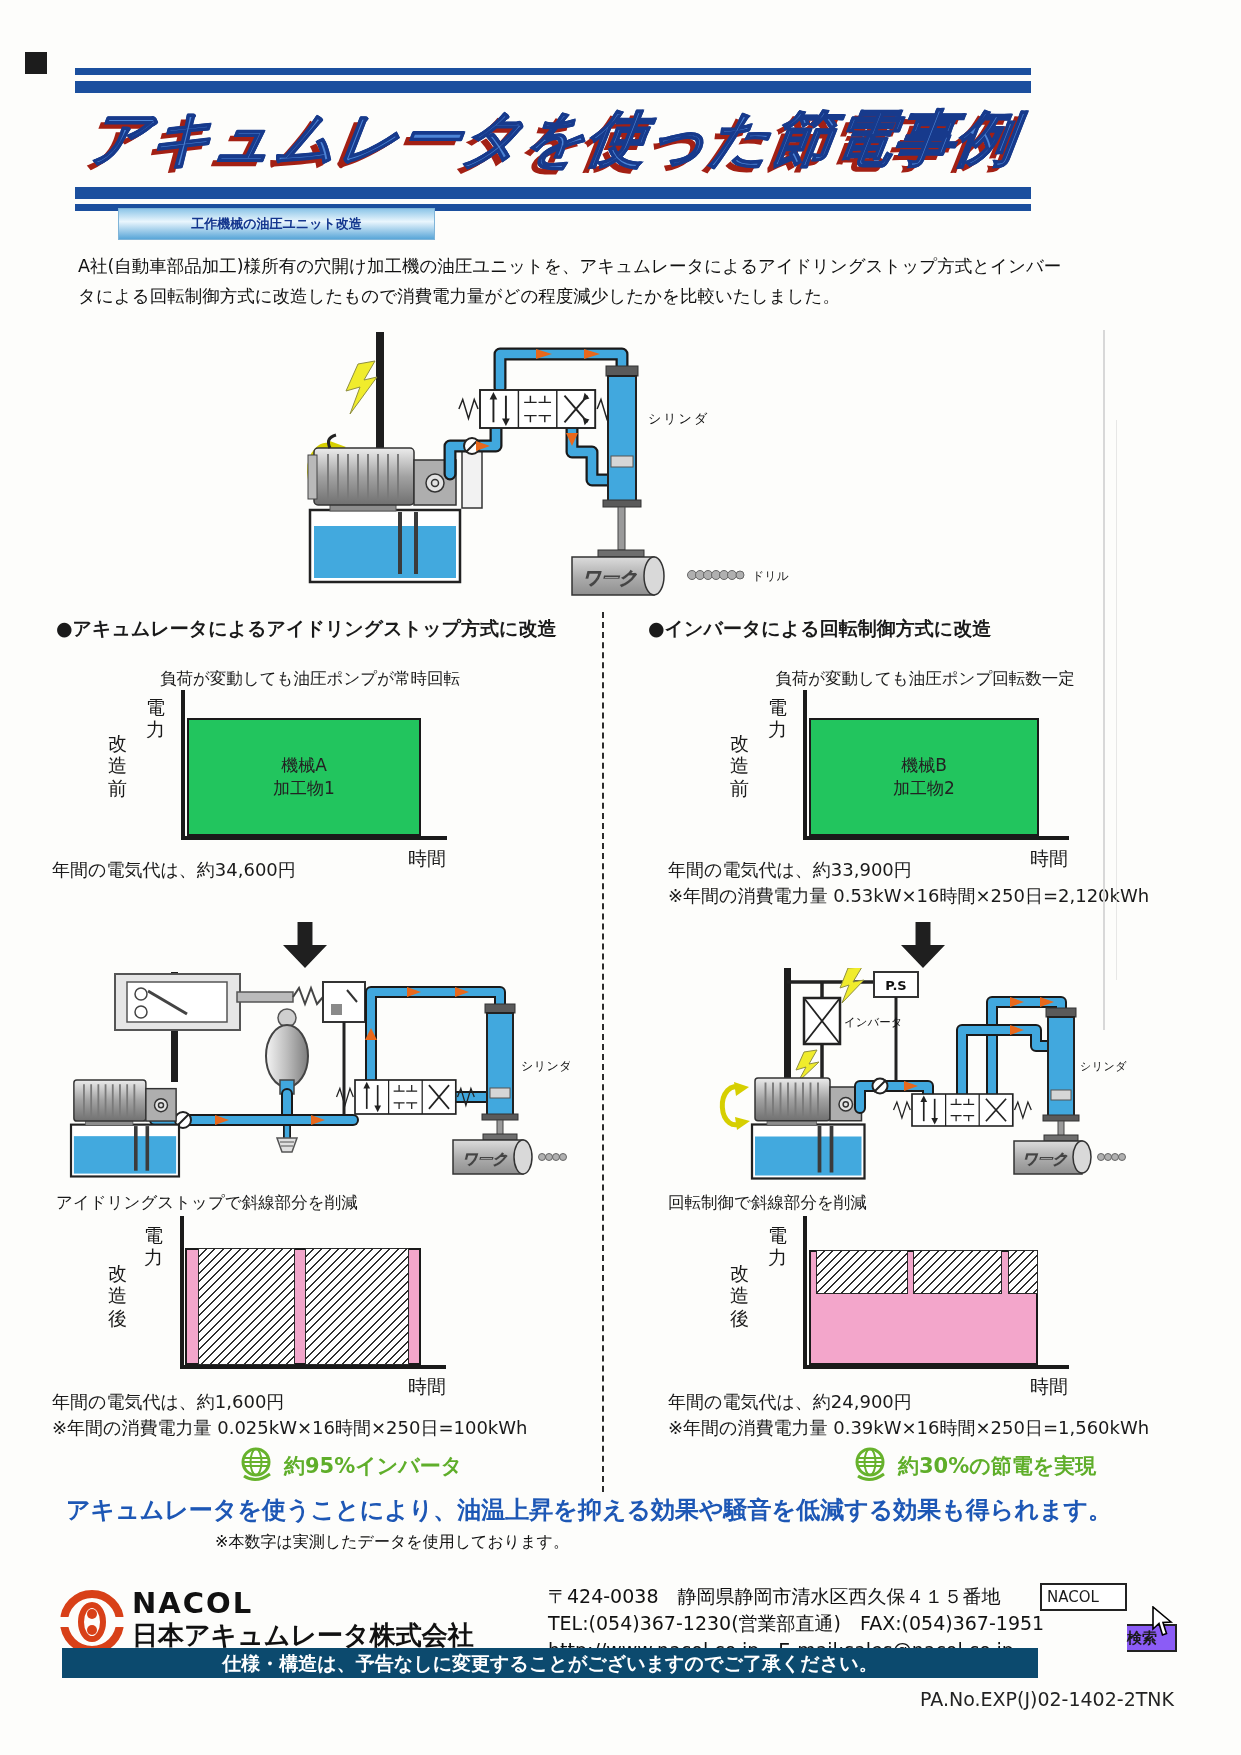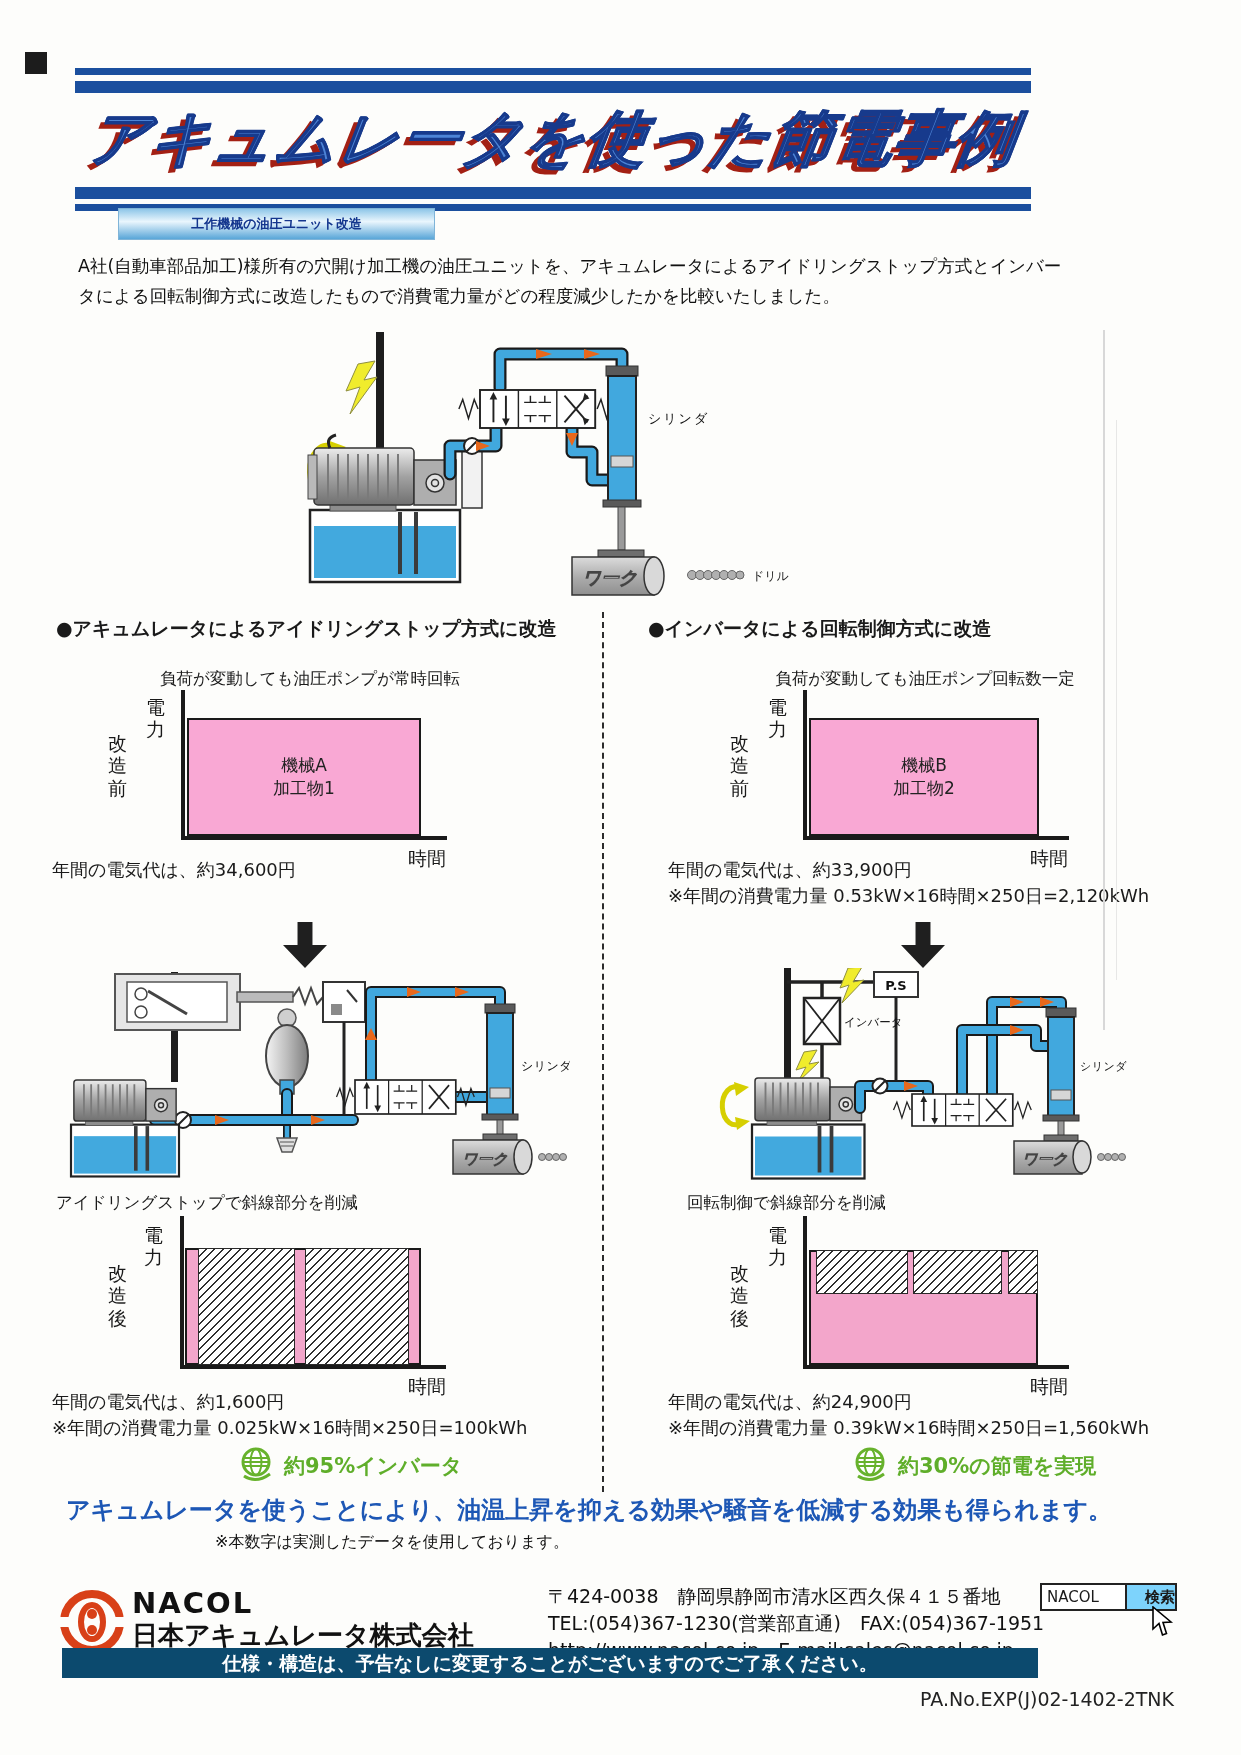--- a/index.html
+++ b/index.html
@@ -12,40 +12,40 @@
          -webkit-text-stroke:1.5px #173a8c;
          text-shadow:-6px 5px 0 #a32014,1px 0 0 #173a8c,-1px 0 0 #173a8c,0 1px 0 #173a8c,0 -1px 0 #173a8c;}
   .secthead{background:linear-gradient(180deg,#8ec6e8 0%,#eaf6fd 42%,#59a6d8 100%);
             border:1px solid #7fb4d8;color:#14368e;font-size:13px;font-weight:bold;
             text-align:center;line-height:30px;}
   .intro{font-size:17.5px;white-space:nowrap;color:#111;}
   .colhead{font-size:19px;font-weight:bold;white-space:nowrap;}
   .caption{font-size:16.5px;text-align:center;white-space:nowrap;}
   .axis{background:#1a1a1a;}
   .vlabel{font-size:19px;line-height:1.18;word-break:break-all;width:22px;}
-  .pinkbox{background:#f9a8d4;border:2px solid #1a1a1a;box-sizing:border-box;
+  .pinkbox{background:#22c55e;border:2px solid #1a1a1a;box-sizing:border-box;
            display:flex;align-items:center;justify-content:center;}
   .boxlabel{font-size:17px;text-align:center;line-height:1.35;color:#222;}
   .xlabel{font-size:19px;white-space:nowrap;}
   .cost{font-size:18px;white-space:nowrap;}
   .formula{font-size:18px;white-space:nowrap;}
   .hatch{background-color:#fff;border:1.5px solid #2a2a2a;box-sizing:border-box;position:absolute;
          background-image:repeating-linear-gradient(135deg,rgba(255,255,255,0) 0 4.5px,#2f2f2f 4.5px 6px);}
   .downarrow{background:#1f1f1f;clip-path:polygon(33% 0,67% 0,67% 50%,100% 50%,50% 100%,0 50%,33% 50%);}
   .savings{font-size:21px;font-weight:bold;color:#5fae2a;white-space:nowrap;}
   .divider{border-left:2px dashed #2c2c2c;}
   .highlight{font-size:24px;font-weight:bold;color:#1d57b5;white-space:nowrap;}
   .note{font-size:16px;color:#111;white-space:nowrap;}
   .brand{font-size:29px;font-weight:bold;letter-spacing:2px;color:#111;white-space:nowrap;}
   .company{font-size:26px;font-weight:bold;color:#111;white-space:nowrap;}
   .addr{font-size:19px;color:#111;white-space:nowrap;}
   .searchbox{border:2px solid #222;background:#fff;width:78px;height:24px;font-size:15px;
              line-height:24px;padding-left:5px;box-sizing:content-box;}
-  .searchbtn{border:2px solid #222;border-left:none;background:#7dd3fc;width:48px;height:24px;
-             font-size:15px;font-weight:bold;text-align:right;line-height:24px;}
+  .searchbtn{border:2px solid #222;border-left:none;background:#8b5cf6;width:48px;height:24px;
+             font-size:15px;font-weight:bold;text-align:left;line-height:24px;margin-top:41px;}
   .blackbar{background:#0c4a6e;color:#fff;font-size:19px;font-weight:bold;text-align:center;line-height:30px;}
   .docnum{font-size:19px;color:#222;white-space:nowrap;}
   .scanline{background:#d8d8d8;}
 </style>
 </head>
 <body>
 
 <div class="page">
 
   <div class="abs" style="left:25px;top:52px;width:22px;height:22px;background:#1c1c1c;"></div>
@@ -407,21 +407,21 @@
       <text x="433" y="196" font-size="15" font-style="italic" font-weight="bold" fill="#fff" stroke="#444" stroke-width="0.6" text-anchor="middle">ワーク</text>
     </g>
     <g fill="#b0b0b0" stroke="#666" stroke-width="1">
       <circle cx="489" cy="189" r="3.5"></circle>
         <circle cx="496" cy="189" r="3.5"></circle>
         <circle cx="503" cy="189" r="3.5"></circle>
         <circle cx="510" cy="189" r="3.5"></circle>
     </g>
   </svg>
 
-  <div class="abs caption" style="left:687px;top:1192px;text-align:left;">回転制御で斜線部分を削減</div>
+  <div class="abs caption" style="left:668px;top:1192px;text-align:left;">回転制御で斜線部分を削減</div>
 
   <div class="abs vlabel" style="left:768px;top:1224px;">電力</div>
   <div class="abs axis" style="left:803px;top:1216px;width:4px;height:152px;"></div>
   <div class="abs axis" style="left:803px;top:1365px;width:266px;height:4px;"></div>
   <div class="abs vlabel" style="left:730px;top:1262px;">改造後</div>
   <div class="abs" style="left:809px;top:1250px;width:229px;height:115px;background:#f3a6cb;border:2px solid #1a1a1a;box-sizing:border-box;">
     <div class="hatch" style="left:5px;top:-2px;width:92px;height:44px;"></div>
     <div class="hatch" style="left:102px;top:-2px;width:89px;height:44px;"></div>
     <div class="hatch" style="left:197px;top:-2px;width:30px;height:44px;"></div>
   </div>

